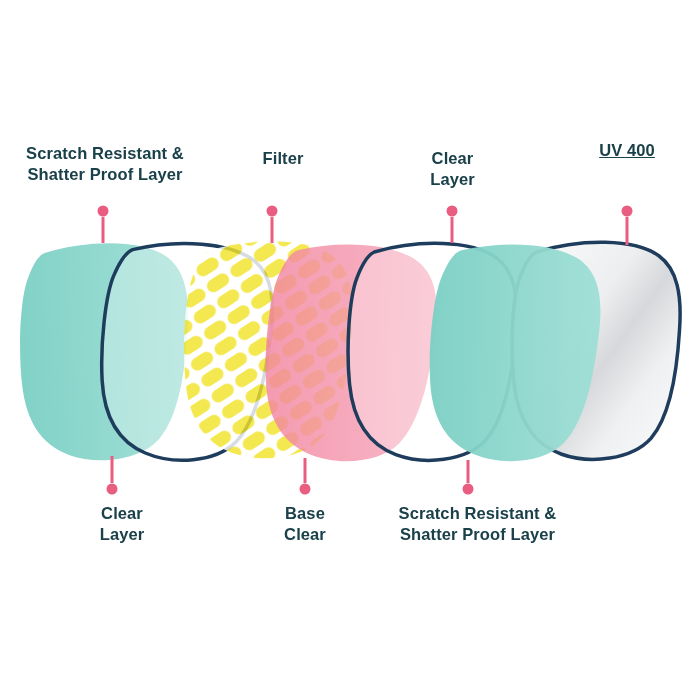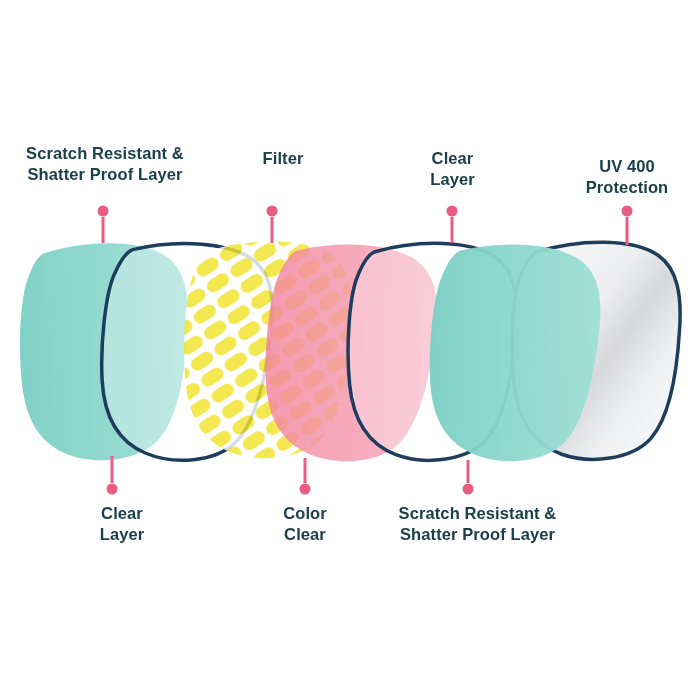--- a/index.html
+++ b/index.html
@@ -17,21 +17,21 @@
   svg.diagram{position:absolute;left:0;top:0;}
   .lbl{
     position:absolute;text-align:center;color:var(--text);
     font-size:16.5px;font-weight:600;line-height:1.3;
     letter-spacing:.1px;
   }
   .lbl span{display:block;}
   .lbl-t1{left:10px;top:143px;width:190px;}
   .lbl-t2{left:223px;top:148px;width:120px;}
   .lbl-t3{left:395px;top:148px;width:115px;}
-  .lbl-t4{left:557px;top:156px;width:140px;}
+  .lbl-t4{left:557px;top:140px;width:140px;text-decoration:underline;}
   .lbl-b1{left:62px;top:503px;width:120px;}
   .lbl-b2{left:245px;top:503px;width:120px;}
   .lbl-b3{left:385px;top:503px;width:185px;}
 </style>
 </head>
 <body>
 
 <div class="stage">
 
   <svg class="diagram" width="700" height="700" viewBox="0 0 700 700">
@@ -94,28 +94,27 @@
   </div>
   <div class="lbl lbl-t2">
     <span>Filter</span>
   </div>
   <div class="lbl lbl-t3">
     <span>Clear</span>
     <span>Layer</span>
   </div>
   <div class="lbl lbl-t4">
     <span>UV 400</span>
-    <span>Protection</span>
   </div>
   <div class="lbl lbl-b1">
     <span>Clear</span>
     <span>Layer</span>
   </div>
   <div class="lbl lbl-b2">
-    <span>Color</span>
+    <span>Base</span>
     <span>Clear</span>
   </div>
   <div class="lbl lbl-b3">
     <span>Scratch Resistant &amp;</span>
     <span>Shatter Proof Layer</span>
   </div>
 
 </div>
 
 </body></html>

